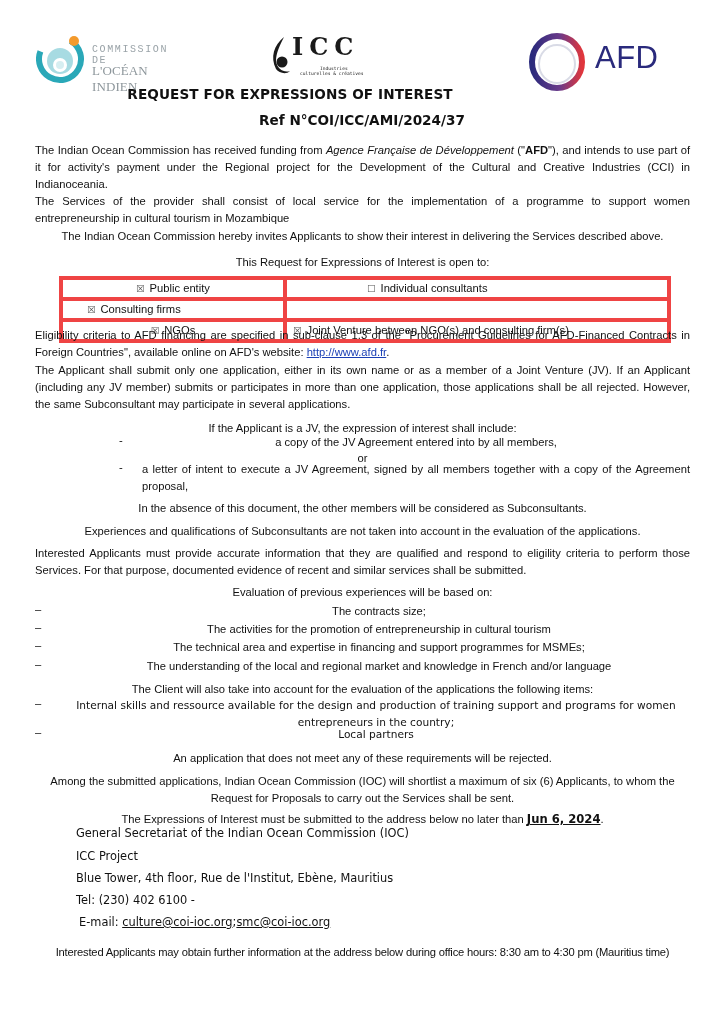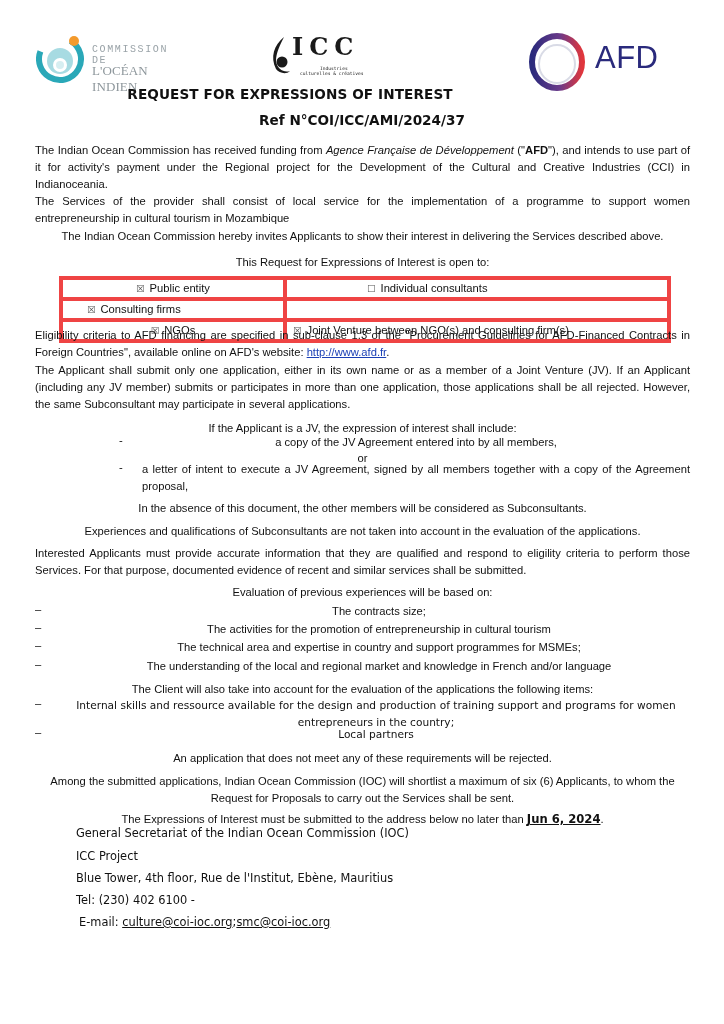--- a/index.html
+++ b/index.html
@@ -120,21 +120,21 @@
   <p class="p" style="top:523px">Experiences and qualifications of Subconsultants are not taken into account in the evaluation of the applications.</p>
   <p class="p just" style="top:545px">Interested Applicants must provide accurate information that they are qualified and respond to eligility criteria to perform those Services. For that purpose, documented evidence of recent and similar services shall be submitted.</p>
 
   <p class="p" style="top:584px">Evaluation of previous experiences will be based on:</p>
   <div>
     <span class="dash" style="left:35px;top:603px">–</span>
     <p class="p" style="left:69px;width:620px;top:603px">The contracts size;</p>
     <span class="dash" style="left:35px;top:621px">–</span>
     <p class="p" style="left:69px;width:620px;top:621px">The activities for the promotion of entrepreneurship in cultural tourism</p>
     <span class="dash" style="left:35px;top:639px">–</span>
-    <p class="p" style="left:69px;width:620px;top:639px">The technical area and expertise in country and support programmes for MSMEs;</p>
+    <p class="p" style="left:69px;width:620px;top:639px">The technical area and expertise in financing and support programmes for MSMEs;</p>
     <span class="dash" style="left:35px;top:658px">–</span>
     <p class="p" style="left:69px;width:620px;top:658px">The understanding of the local and regional market and knowledge in French and/or language</p>
   </div>
 
   <p class="p" style="top:681px">The Client will also take into account for the evaluation of the applications the following items:</p>
   <div>
     <span class="dash" style="left:35px;top:697px">–</span>
     <p class="p verd" style="left:61px;width:630px;top:697px;font-size:10.6px;font-family:'DejaVu Sans',sans-serif;">Internal skills and ressource available for the design and production of training support and programs for women entrepreneurs in the country;</p>
     <span class="dash" style="left:35px;top:726px">–</span>
     <p class="p" style="left:61px;width:630px;top:726px;font-size:10.6px;font-family:'DejaVu Sans',sans-serif;">Local partners</p>
@@ -146,13 +146,14 @@
   <p class="p" style="top:811px"><span>The Expressions of Interest must be submitted to the address below no later than </span><span class="date">Jun 6, 2024</span><span>.</span></p>
 
   <div>
     <p class="addr" style="top:825px">General Secretariat of the Indian Ocean Commission (IOC)</p>
     <p class="addr" style="top:848px">ICC Project</p>
     <p class="addr" style="top:870px">Blue Tower, 4th floor, Rue de l'Institut, Ebène, Mauritius</p>
     <p class="addr" style="top:892px">Tel: (230) 402 6100 -</p>
     <p class="addr" style="top:914px;left:79px"><span>E-mail: </span><a class="link" style="color:#111">culture@coi-ioc.org</a><span>;</span><a class="link" style="color:#111">smc@coi-ioc.org</a></p>
   </div>
 
+  <p class="p" style="top:944px;letter-spacing:-0.2px">Interested Applicants may obtain further information at the address below during office hours: 8:30 am to 4:30 pm (Mauritius time)</p>
 </div>
 
 </body></html>

